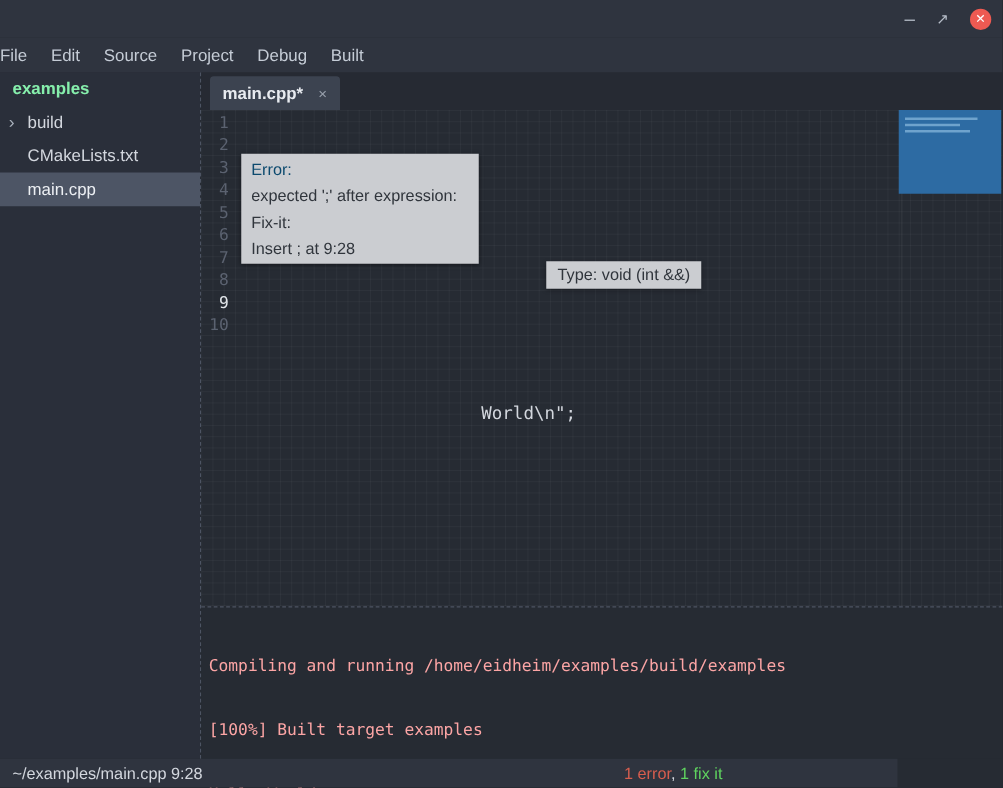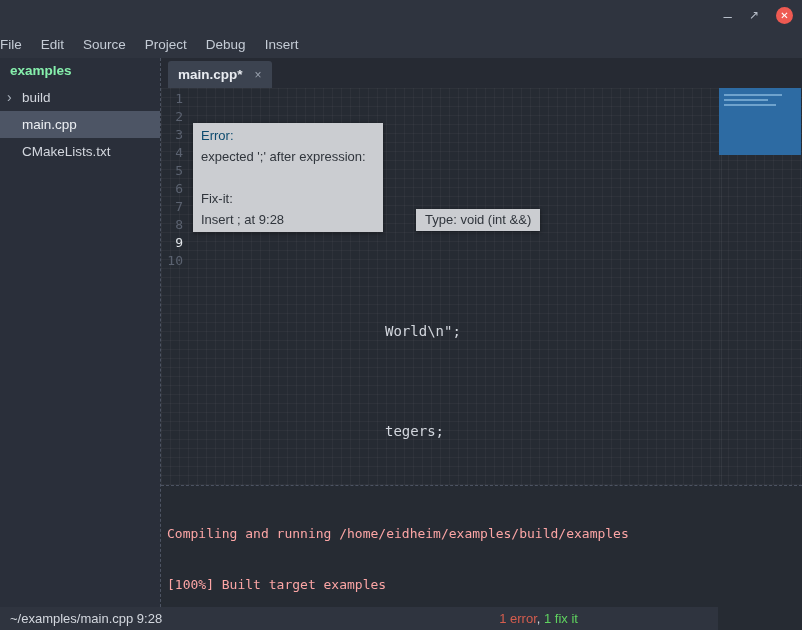--- a/index.html
+++ b/index.html
@@ -59,22 +59,22 @@
   .cl { height:18px; line-height:18px; padding-left:7px; }
   .frag { margin-left:190px; }
   .c-dir { color:#a8616b; }
   .c-hdr { color:#bb5f55; }
 
   
   .tooltip { position:absolute; background:#cbcdd1; color:#30353c; font-size:13px; z-index:5;
     box-shadow:0 1px 4px rgba(0,0,0,0.45); font-family:"Liberation Sans", sans-serif; white-space:nowrap; }
   .tt-error { left:32px; top:35px; width:190px; padding:2px 8px; line-height:21px; }
   .tt-error .tt-title { color:#0c4a6e; }
-  .tt-error .tt-msg { margin-bottom:21px; }
-  .tt-type { left:255px; top:121px; padding:3px 9px; line-height:16px; }
+  .tt-error .tt-msg { }
+  .tt-type { left:276px; top:121px; padding:3px 9px; line-height:16px; }
 
   
   .minimap { position:absolute; top:0; right:1px; width:82px; height:67px; background:#2d6ba3; z-index:4; }
   .minimap i { position:absolute; left:5px; height:2px; background:#6fa3cd; }
   .mm1 { top:6px; width:58px; } .mm2 { top:11px; width:44px; } .mm3 { top:16px; width:52px; }
 
   
   .terminal { position:absolute; left:0; top:427px; width:641px; height:122px; background:#262b33;
     border-top:1px dashed #4d5463; padding:5px 6px; font-family:"DejaVu Sans Mono", monospace;
     font-size:13px; line-height:17px; color:#fca5a5; white-space:pre; }
@@ -97,34 +97,34 @@
     <span class="btn-close">✕</span>
   </div>
 </div>
 
 <div class="menubar">
   <span class="menu-item">File</span>
   <span class="menu-item">Edit</span>
   <span class="menu-item">Source</span>
   <span class="menu-item">Project</span>
   <span class="menu-item">Debug</span>
-  <span class="menu-item">Insert</span>
+  <span class="menu-item">Built</span>
 </div>
 
 <div class="sidebar">
   <div class="sidebar-header">examples</div>
   <div class="tree-item">
     <span class="chev">›</span>
     <span>build</span>
   </div>
+  <div class="tree-item">
+    <span>CMakeLists.txt</span>
+  </div>
   <div class="tree-item selected">
     <span>main.cpp</span>
-  </div>
-  <div class="tree-item">
-    <span>CMakeLists.txt</span>
   </div>
 </div>
 
 <div class="rightpane">
 
   <div class="tabbar">
     <div class="tab">
       <span>main.cpp*</span>
       <span class="tab-close">×</span>
     </div>
@@ -146,21 +146,20 @@
       <div>10</div>
     </div>
 
     <div class="code">
       <div class="cl"><span class="c-dir">#include </span><span class="c-hdr">&lt;iostream&gt;</span></div>
       <div class="cl"><span class="c-dir">#include </span><span class="c-hdr">&lt;vector&gt;</span></div>
       <div class="cl"></div>
       <div class="cl"></div>
       <div class="cl"><span class="frag">World\n";</span></div>
       <div class="cl"></div>
-      <div class="cl"><span class="frag">tegers;</span></div>
       <div class="cl"></div>
       
       
     </div>
 
     <div class="tooltip tt-error">
       <div class="tt-title">Error:</div>
       <div class="tt-msg">expected ';' after expression:</div>
       <div>Fix-it:</div>
       <div>Insert ; at 9:28</div>

